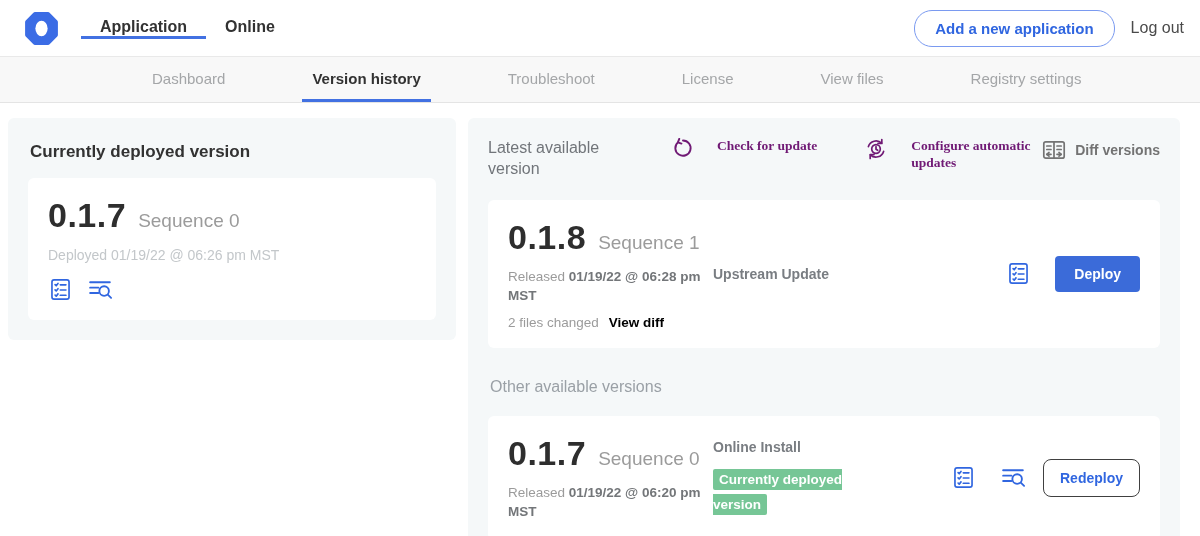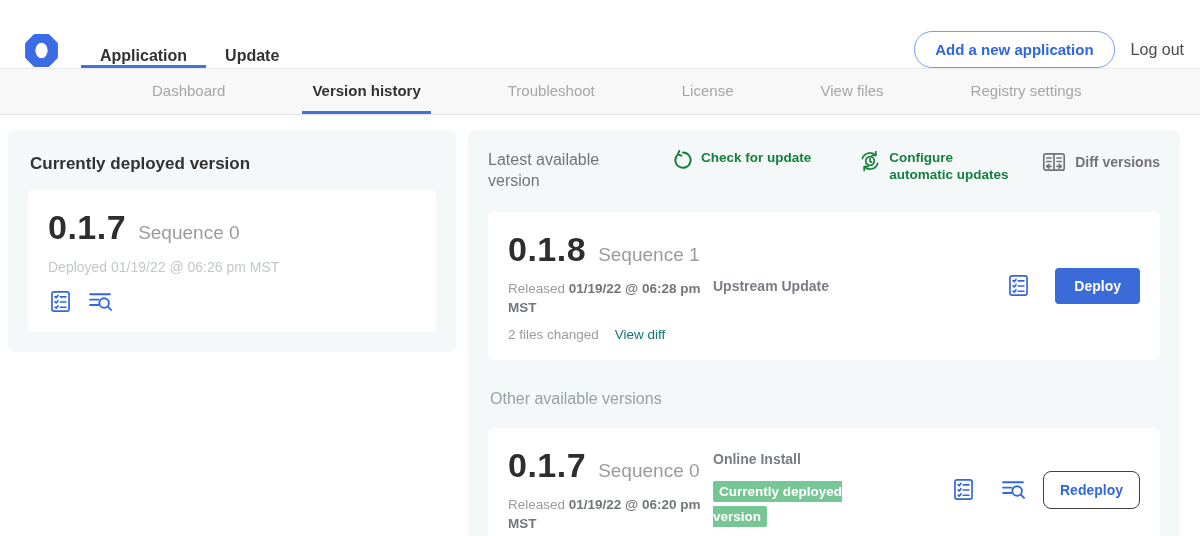--- a/index.html
+++ b/index.html
@@ -1,20 +1,20 @@
 <!DOCTYPE html>
 <html><head>
 <meta charset="utf-8">
 <style>
   * { margin:0; padding:0; box-sizing:border-box; }
   html,body { width:1200px; height:536px; overflow:hidden; background:#fff;
     font-family:"Liberation Sans", sans-serif; color:#323232; }
 
   
-  .topbar { height:69px; display:flex; align-items:flex-end; border-bottom:1px solid #e9e9e9; background:#fff; }
+  .topbar { height:57px; display:flex; align-items:center; border-bottom:1px solid #e9e9e9; background:#fff; }
   .logo-wrap { display:flex; align-items:center; padding:0 22px 0 24px; }
   .top-tabs { display:flex; align-items:stretch; }
   .top-tab { display:flex; align-items:center; padding:0 19px; font-size:16px; font-weight:600;
     color:#323232; cursor:pointer; border-bottom:3px solid transparent; }
   .top-tab.active { border-bottom-color:#4271e2; }
   .topbar-right { margin-left:auto; display:flex; align-items:center; padding-right:16px; gap:16px; }
   .add-app-btn { border:1px solid #7a9af0; background:#fff; color:#3066e0; font-weight:700;
     font-size:15px; padding:9px 20px; border-radius:18px; cursor:pointer;
     font-family:"Liberation Sans", sans-serif; }
   .logout { font-size:16px; color:#4a4a4a; cursor:pointer; }
@@ -40,34 +40,34 @@
   .version-num { font-size:34px; font-weight:700; color:#2e2e2e; letter-spacing:.5px; }
   .sequence { font-size:19px; color:#9b9b9b; }
   .deployed-date { font-size:14px; color:#c3c7ca; margin-top:12px; }
   .icon-row { display:flex; gap:14px; margin-top:14px; color:#3066e0; }
   .icon-btn { cursor:pointer; display:flex; align-items:center; }
 
   
   .rp-header { display:flex; align-items:flex-start; }
   .rp-title { width:150px; font-size:16px; font-weight:500; color:#71757a; line-height:1.3; }
   .rp-actions { display:flex; gap:48px; margin-left:34px; }
-  .action-link { display:flex; gap:8px; color:#15803d; font-size:13.5px; font-weight:600;
-    line-height:1.25; cursor:pointer; }
+  .action-link { display:flex; gap:24px; color:#701a75; font-size:13.5px; font-weight:600;
+    line-height:1.25; cursor:pointer;font-family:Liberation Serif, serif; }
   .action-link .txt { max-width:130px; }
   .diff-link { margin-left:auto; display:flex; align-items:center; gap:8px; color:#737373;
     font-size:14px; font-weight:600; cursor:pointer; }
 
   
   .version-card { margin-top:20px; display:flex; align-items:center; }
   .vc-col1 { flex:0 0 205px; }
   .released { font-size:13.5px; color:#9b9b9b; margin-top:10px; line-height:1.45; max-width:205px; }
   .released b { color:#737679; font-weight:700; }
-  .files-row { display:flex; gap:16px; margin-top:9px; font-size:13.5px; }
+  .files-row { display:flex; gap:10px; margin-top:9px; font-size:13.5px; }
   .files-changed { color:#9b9b9b; }
-  .view-diff { color:#0f766e; font-weight:400; cursor:pointer; }
+  .view-diff { color:#000000; font-weight:700; cursor:pointer; }
   .vc-col2 { flex:1; font-size:14px; font-weight:600; color:#797d82; }
   .badge-wrap { max-width:150px; margin-top:12px; line-height:1.75; }
   .badge { display:inline; background:#76c696; color:#fff; font-size:13.5px; font-weight:600;
     padding:3px 6px; border-radius:2px; }
   .vc-col3 { display:flex; align-items:center; gap:24px; color:#3066e0; }
   .deploy-btn { background:#3b6bd9; color:#fff; border:none; border-radius:4px; font-size:14px;
     font-weight:700; padding:10px 19px; cursor:pointer; font-family:"Liberation Sans", sans-serif; }
   .redeploy-btn { background:#fff; color:#3066e0; border:1px solid #404040; border-radius:8px;
     font-size:14px; font-weight:700; padding:10px 16px; cursor:pointer; margin-left:-8px;
     font-family:"Liberation Sans", sans-serif; }
@@ -83,21 +83,21 @@
   <div class="logo-wrap">
     <span>
       <svg width="35" height="35" viewBox="0 0 32 32">
         <polygon points="10,3 22,3 29,10 29,22 22,29 10,29 3,22 3,10" fill="#3b6ce5" stroke="#3b6ce5" stroke-width="4" stroke-linejoin="round"></polygon>
         <ellipse cx="16" cy="16" rx="5.6" ry="7" fill="#ffffff"></ellipse>
       </svg>
     </span>
   </div>
   <div class="top-tabs">
     <div class="top-tab active">Application</div>
-    <div class="top-tab">Update</div>
+    <div class="top-tab">Online</div>
   </div>
   <div class="topbar-right">
     <button class="add-app-btn">Add a new application</button>
     <span class="logout">Log out</span>
   </div>
 </div>
 
 <div class="subnav">
   <div class="subnav-item">Dashboard</div>
   <div class="subnav-item active">Version history</div>

